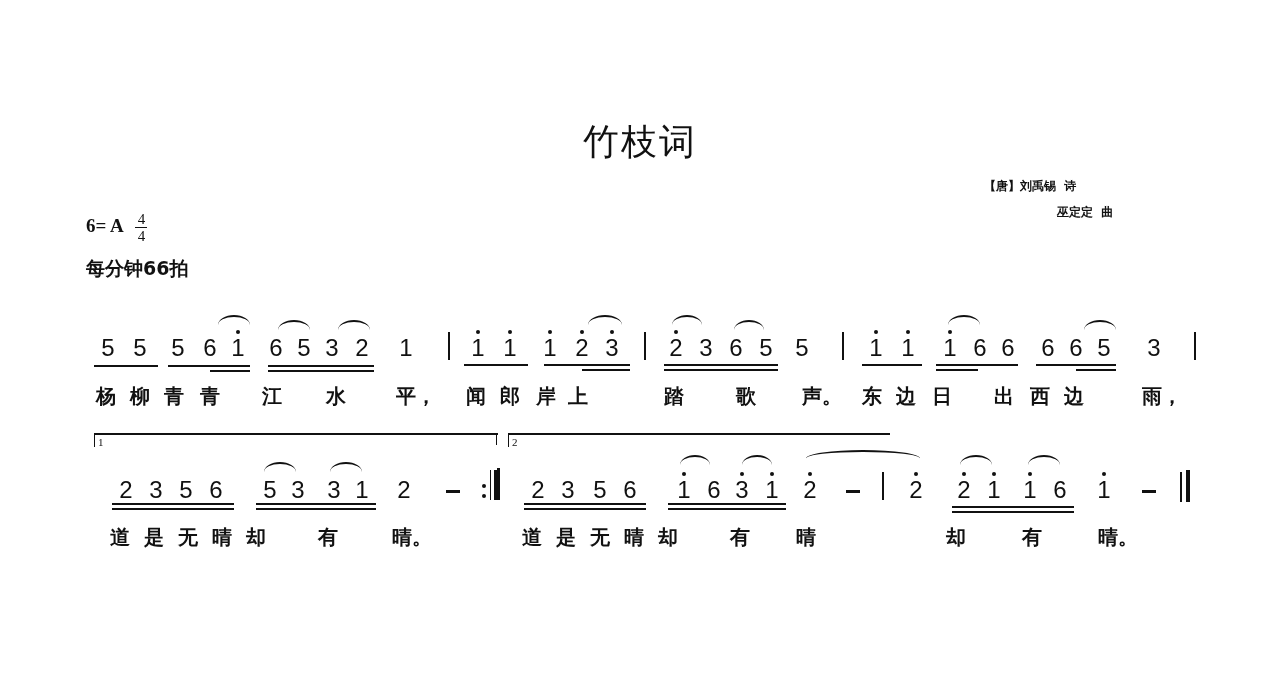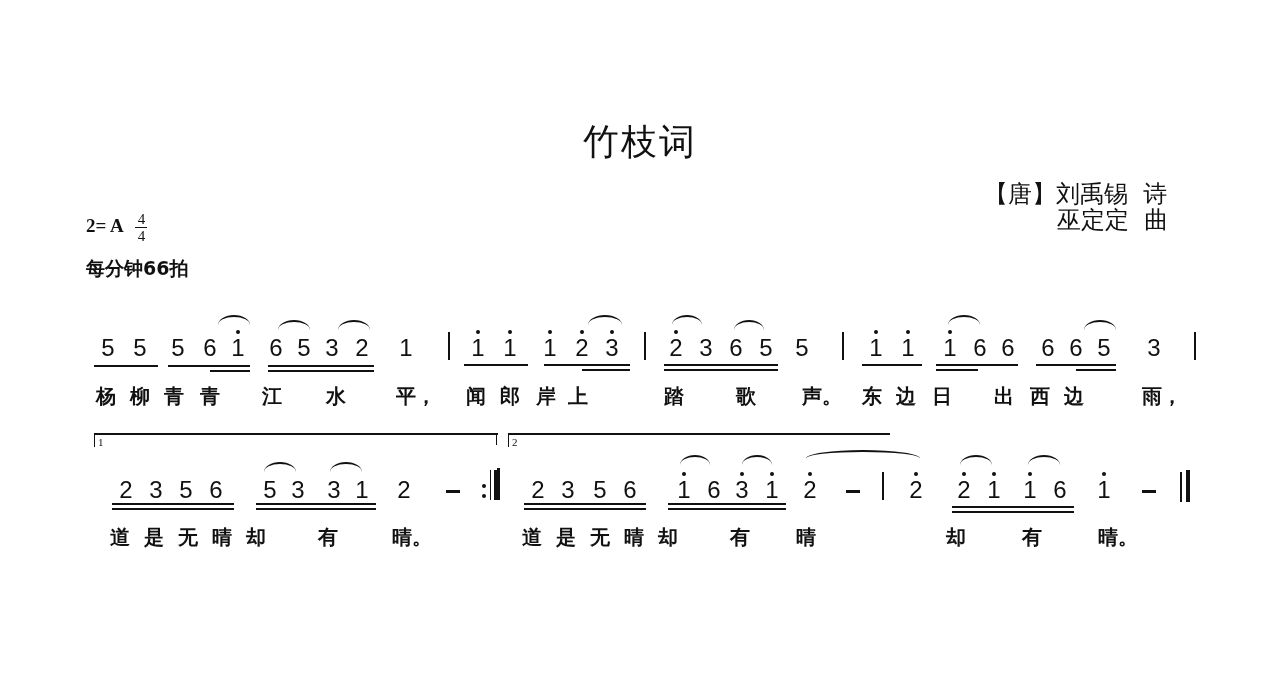--- a/index.html
+++ b/index.html
@@ -1,20 +1,20 @@
 <!DOCTYPE html>
 <html><head>
 <meta charset="utf-8">
 <style>
   html, body { margin:0; padding:0; background:#fff; }
   body { width:1280px; height:675px; position:relative; overflow:hidden; color:#111;
          font-family:"DejaVu Sans", sans-serif; }
   .abs { position:absolute; }
   .title { left:0; width:1280px; top:118px; text-align:center; font-size:36px; font-family:"DejaVu Serif", serif; letter-spacing:2px; }
-  .credit { font-size:24px; font-weight:normal; white-space:pre; }
+  .credit { font-size:12px; font-weight:bold; white-space:pre; }
   .key { left:86px; top:212px; font-size:19px; font-weight:bold; font-family:"Liberation Serif", serif; }
   .frac { display:inline-block; vertical-align:middle; text-align:center; font-size:15px; font-weight:normal; line-height:14px; margin-left:8px; }
   .frac span { display:block; }
   .frac .bar { border-top:1px solid #111; width:12px; margin:1px auto; }
   .tempo { left:86px; top:256px; font-size:19px; font-weight:bold; }
   .note { position:absolute; width:20px; text-align:center; font-size:24px; font-family:"Liberation Sans", sans-serif; line-height:24px; }
   .note .dot { position:absolute; left:8px; top:-6px; width:4px; height:4px; border-radius:50%; background:#111; }
   .ul { position:absolute; height:2px; background:#111; }
   .barline { position:absolute; width:2px; background:#111; }
   .thick { position:absolute; width:4px; background:#111; }
@@ -24,21 +24,21 @@
   .volta { position:absolute; border-top:2px solid #111; border-left:1px solid #111; height:12px; font-size:11px; font-family:"Liberation Serif", serif; padding-left:3px; line-height:14px; }
   .repdot { position:absolute; width:4px; height:4px; border-radius:50%; background:#111; }
 </style>
 </head>
 <body>
 
 <div class="abs title">竹枝词</div>
 <div class="abs credit" style="left:984px;top:178px;">【唐】刘禹锡  诗</div>
 <div class="abs credit" style="left:1057px;top:204px;">巫定定  曲</div>
 <div class="abs key">
-  <span>2= A</span>
+  <span>6= A</span>
   <span class="frac">
     <span>4</span>
     <span class="bar"></span>
     <span>4</span>
   </span>
 </div>
 <div class="abs tempo">每分钟66拍</div>
 
 <div id="line1">
     <div class="note" style="left: 98px; top: 336px;"><span>5</span></div>

